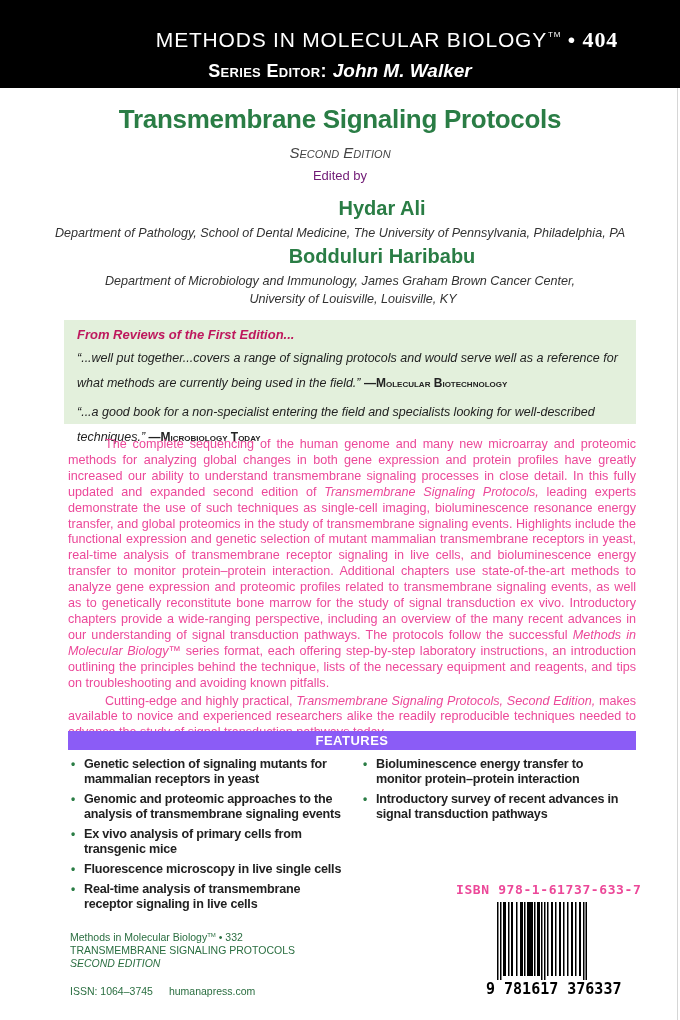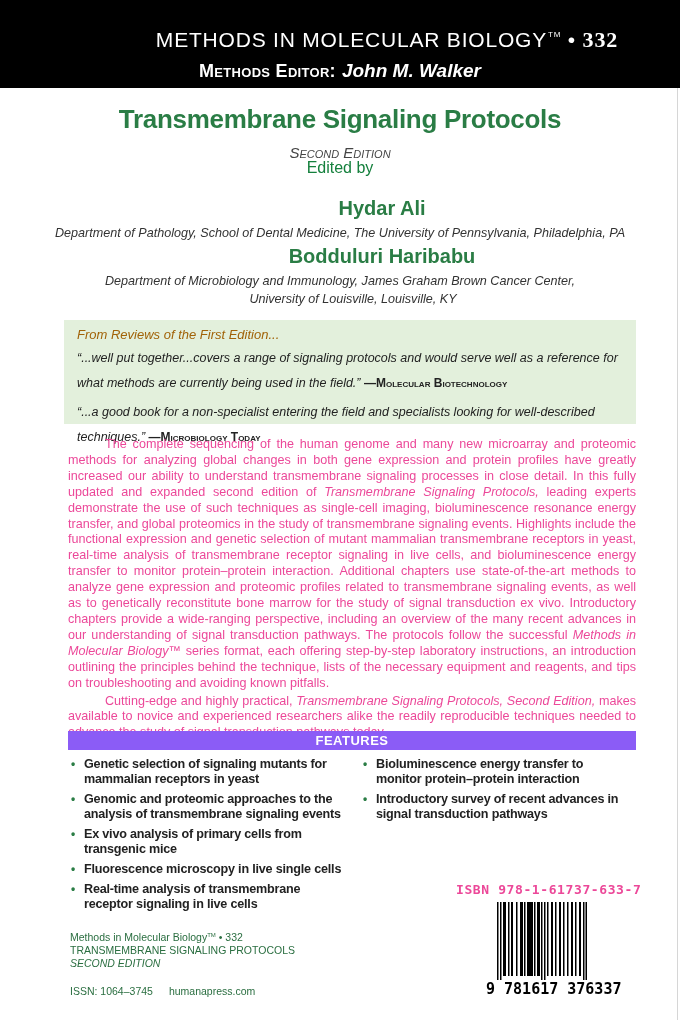--- a/index.html
+++ b/index.html
@@ -24,35 +24,35 @@
   .editor-line {
     position: absolute; left: 0; width: 680px; top: 60px; text-align: center; font-size: 18px; white-space: nowrap;
   }
   .editor-line .lbl { font-variant: small-caps; font-weight: bold; font-size: 18px; letter-spacing: 0.3px; }
   .editor-line .name { font-style: italic; font-weight: bold; margin-left: 6px; font-size: 19px; text-align: right; }
 
   
   .center { position: absolute; left: 0; width: 680px; text-align: center; white-space: nowrap; }
   .title { top: 104px; font-size: 26px; font-weight: bold; color: #2a7d45; letter-spacing: -0.3px; }
   .edition { top: 144px; font-size: 15px; font-style: italic; font-variant: small-caps; color: #444; }
-  .edited { top: 159px; font-size: 16px; color: #15803d; }
+  .edited { top: 168px; font-size: 13px; color: #701a75; }
   .ed-name { font-size: 20px; font-weight: bold; color: #2a7d45; padding-left: 42px; }
   .ed1 { top: 197px; }
   .aff { font-size: 12.6px; font-style: italic; color: #333; }
   .aff1 { top: 226px; }
   .ed2 { top: 245px; }
   .aff2a { top: 274px; }
   .aff2b { top: 292px; padding-left: 13px; }
 
   
   .reviews {
     position: absolute; left: 64px; top: 320px; width: 572px; height: 104px;
     background: #e3f0dc; box-sizing: border-box; padding: 7px 8px 0 13px;
   }
-  .reviews .rh { font-size: 13px; font-weight: normal; font-style: italic; color: #a16207; margin-bottom: 4px; }
+  .reviews .rh { font-size: 13px; font-weight: bold; font-style: italic; color: #be185d; margin-bottom: 4px; }
   .reviews .q { font-size: 12.5px; font-style: italic; color: #222; line-height: 25px; margin-bottom: 4px; }
   .reviews .src { font-style: normal; font-weight: bold; font-variant: small-caps; font-size: 12px; }
 
   
   .body {
     position: absolute; left: 68px; top: 437px; width: 568px;
     font-size: 12.6px; line-height: 15.9px; color: #ec4899; text-align: justify;
   }
   .body p { margin: 0 0 2px 0; text-indent: 37px; }
   .body i { font-style: italic; }
@@ -93,24 +93,24 @@
 </style>
 </head>
 <body>
 
 <div class="rightline"></div>
 
 <div class="header">
   <div class="series-line">
     <span>METHODS IN MOLECULAR BIOLOGY</span><span class="tm">TM</span>
     <span>•</span>
-    <span class="num">332</span>
+    <span class="num">404</span>
   </div>
   <div class="editor-line">
-    <span class="lbl">Methods Editor:</span><span class="name">John M. Walker</span>
+    <span class="lbl">Series Editor:</span><span class="name">John M. Walker</span>
   </div>
 </div>
 
 <div class="center title">Transmembrane Signaling Protocols</div>
 <div class="center edition">Second Edition</div>
 <div class="center edited">Edited by</div>
 <div class="center ed-name ed1">Hydar Ali</div>
 <div class="center aff aff1">Department of Pathology, School of Dental Medicine, The University of Pennsylvania, Philadelphia, PA</div>
 <div class="center ed-name ed2">Bodduluri Haribabu</div>
 <div class="center aff aff2a">Department of Microbiology and Immunology, James Graham Brown Cancer Center,</div>

